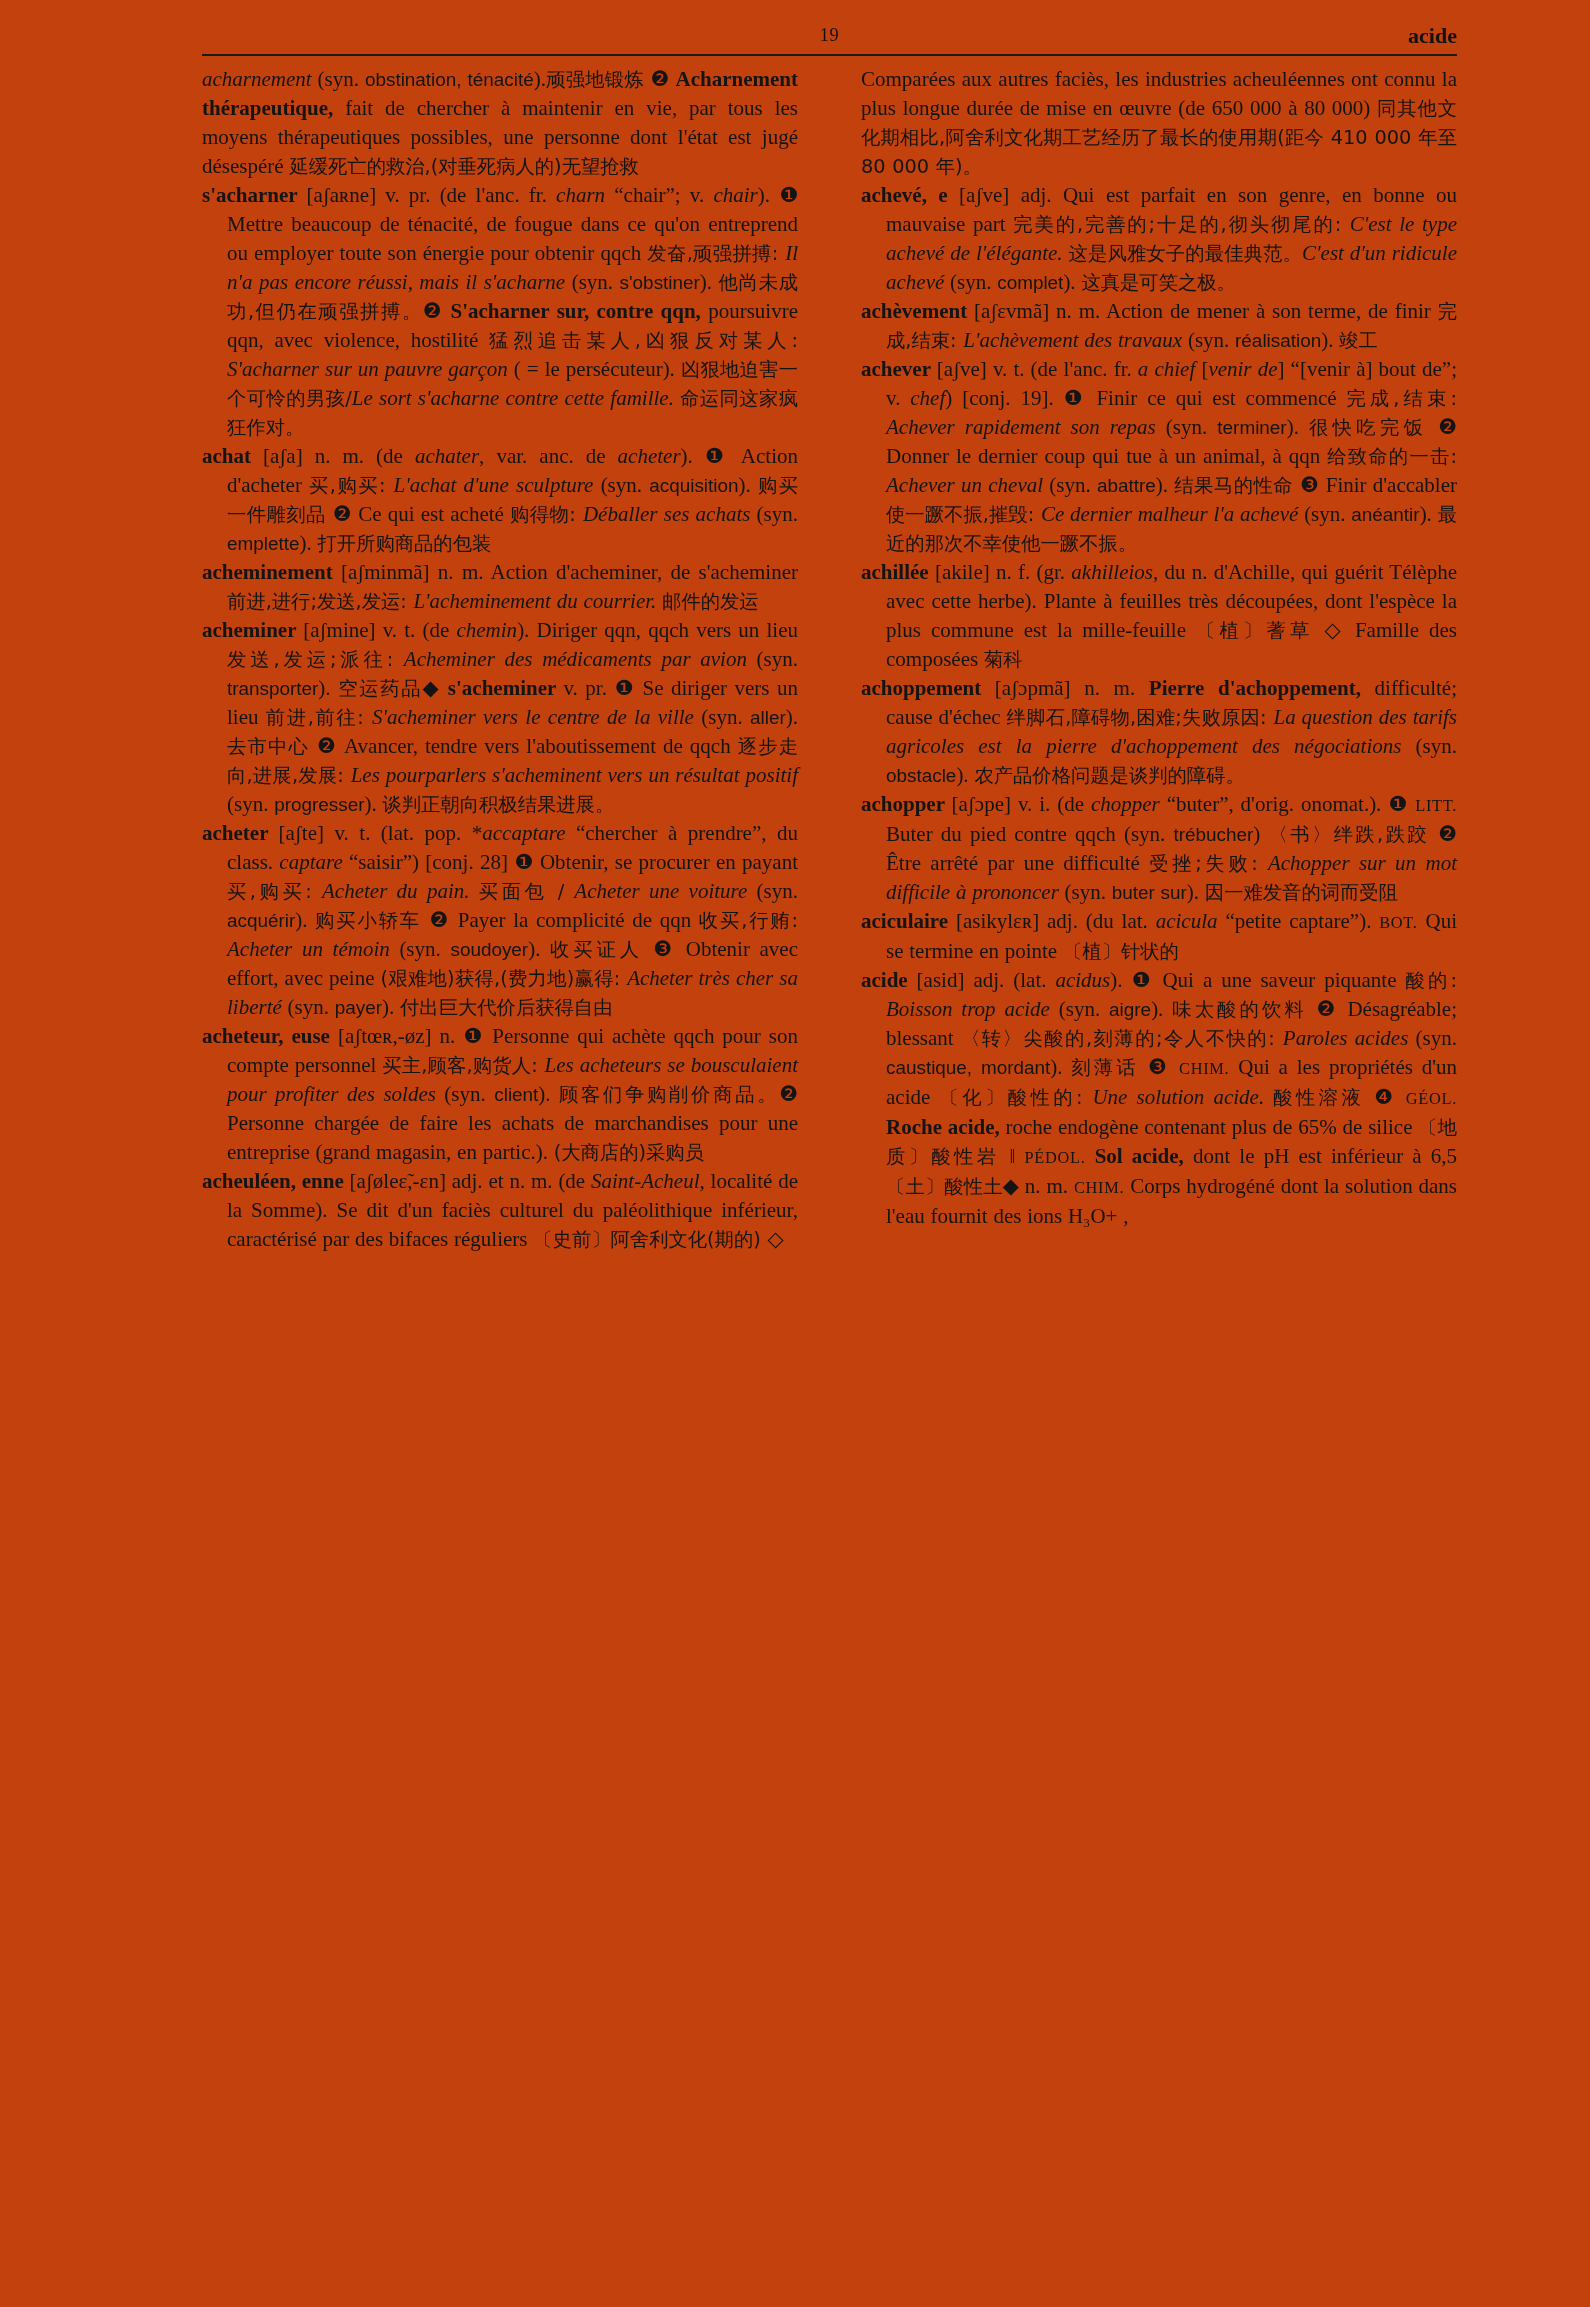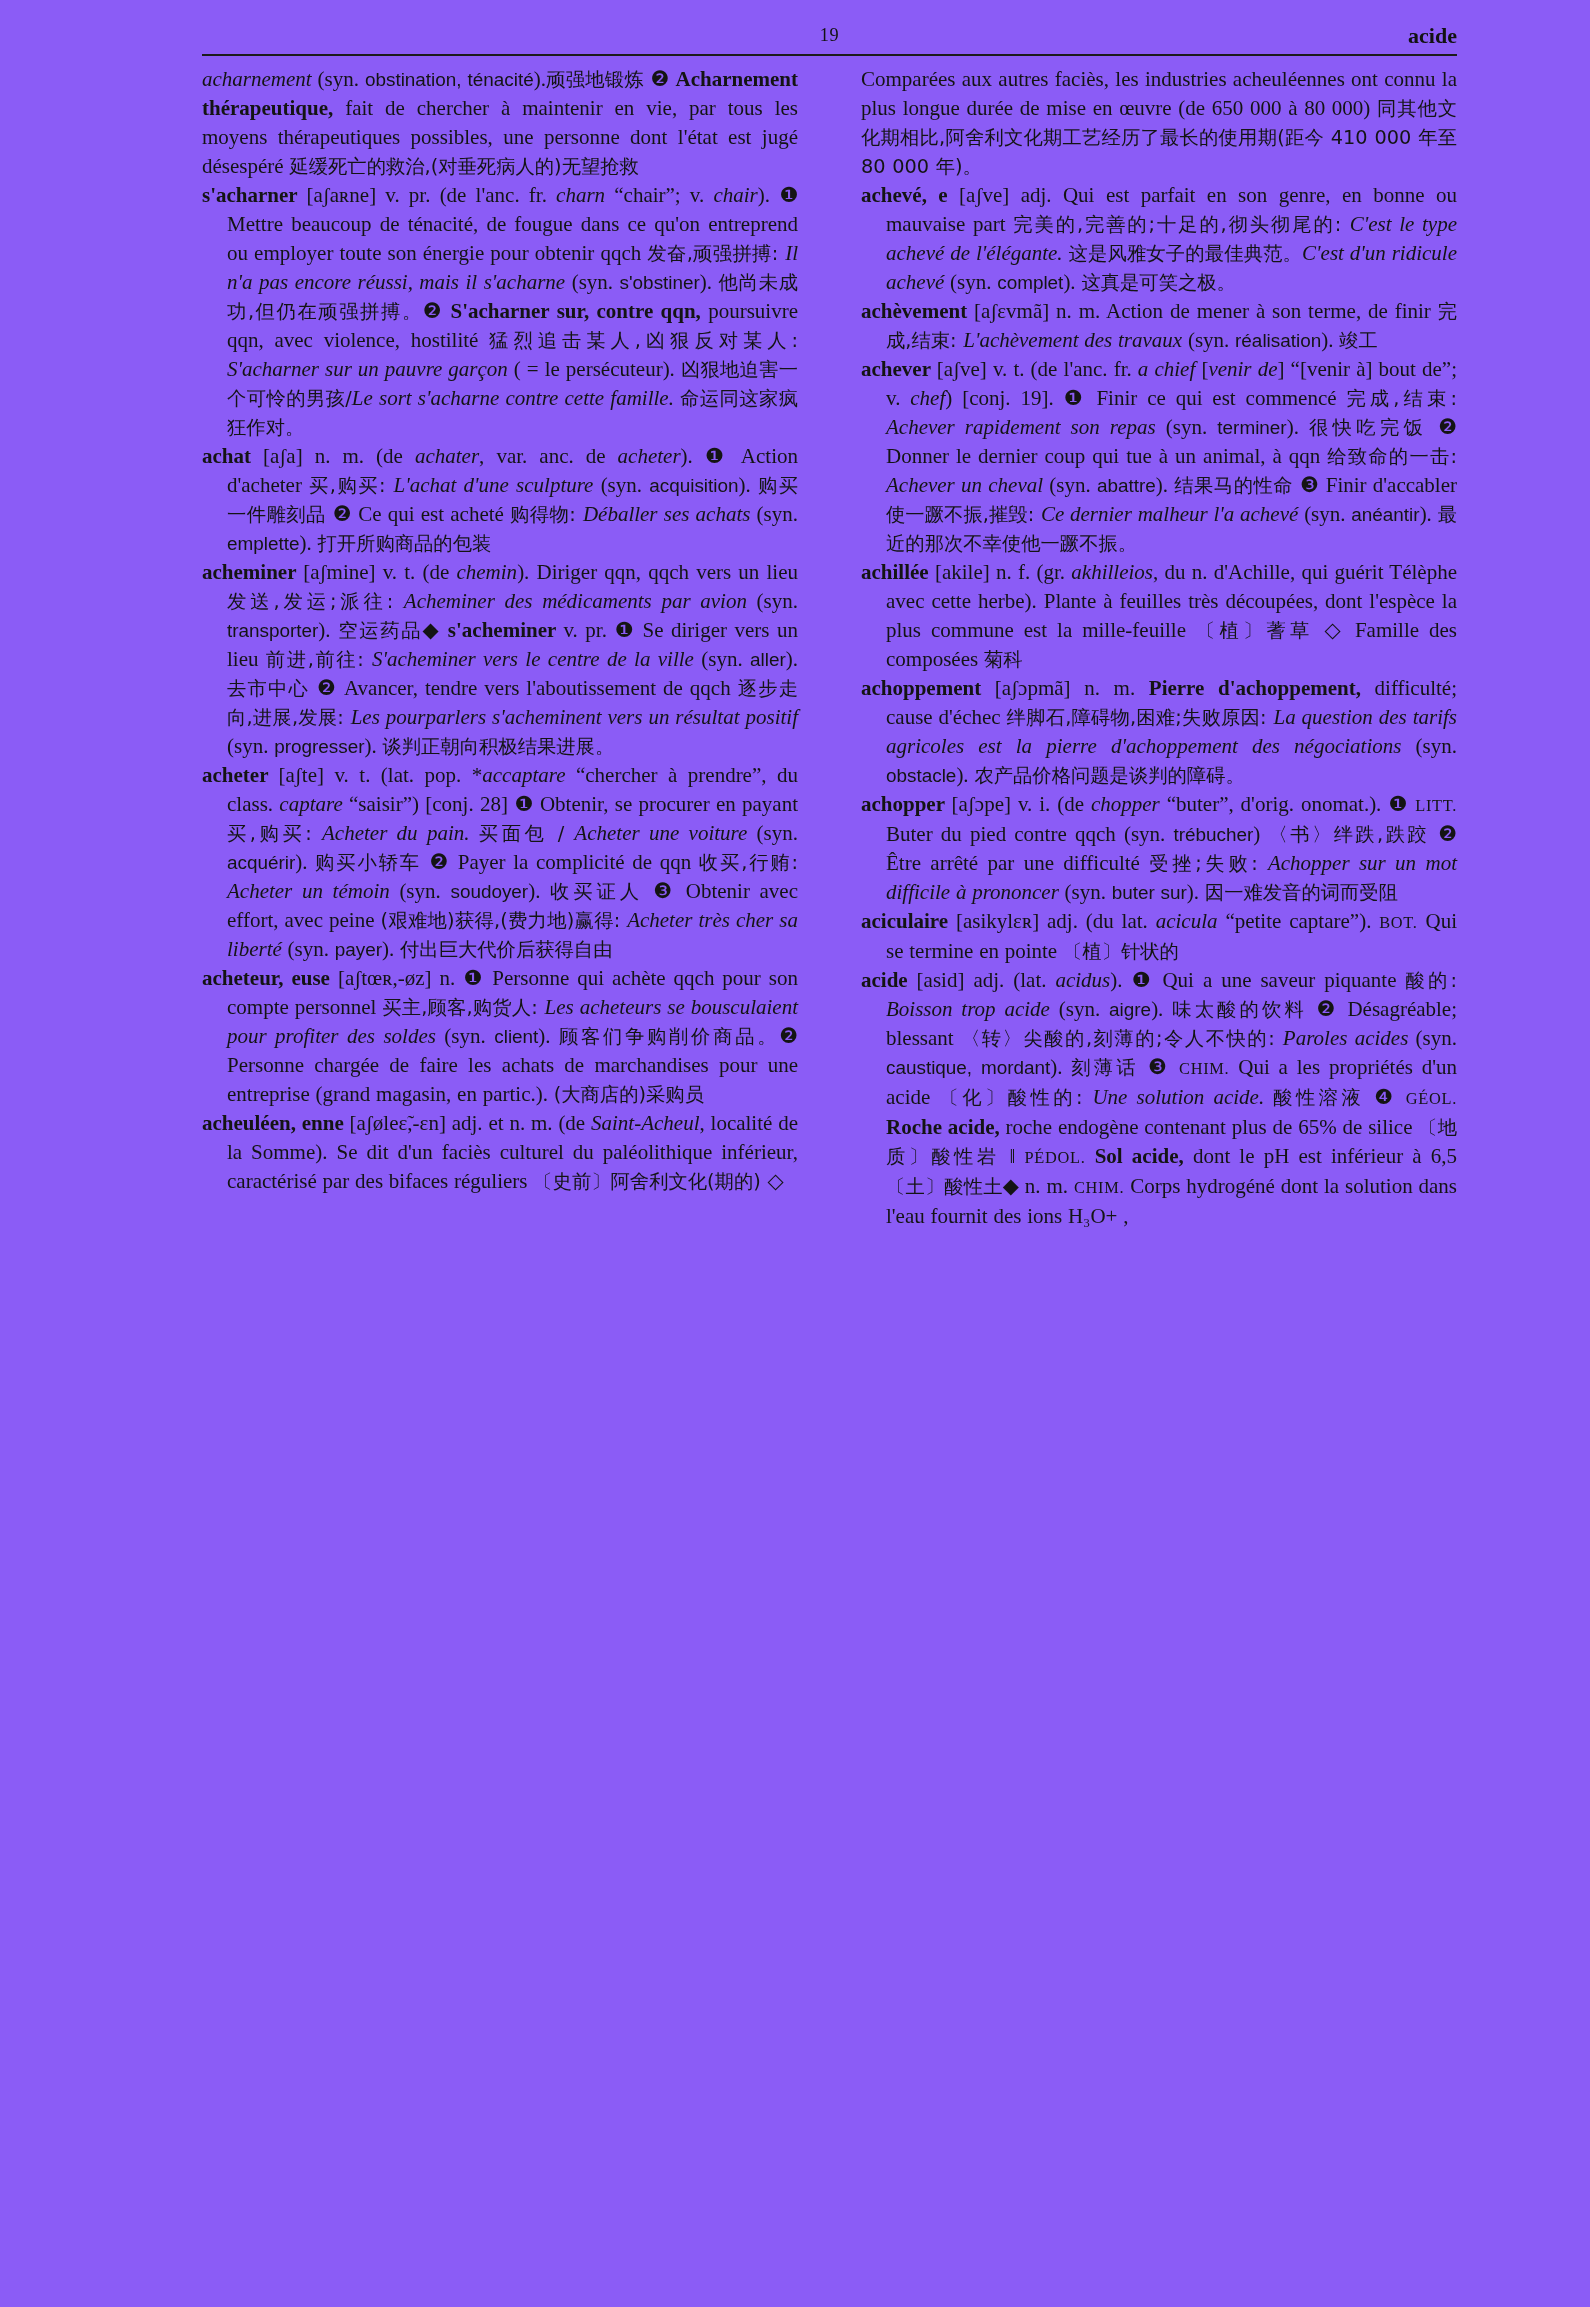--- a/index.html
+++ b/index.html
@@ -7,21 +7,21 @@
   body {
     width: 1591px;
     height: 2307px;
     background: #e9e7e1;
     overflow: hidden;
     font-family: "Liberation Serif", "DejaVu Serif", serif;
   }
   .page {
     position: absolute;
     inset: 0;
-    background: #8b5cf6;
+    background: #c2410c;
     color: #121212;
   }
   .pagehead {
     position: absolute;
     left: 202px;
     right: 133px;
     top: 22px;
     height: 27px;
   }
   .pagenum {
@@ -87,20 +87,21 @@
     <div class="runhead">acide</div>
   </header>
 
   <div class="rule"></div>
 
   <main class="columns">
     <div class="col" id="col-left">
         <p class="entry cont"><span class="seg-i">acharnement</span><span class="seg-n"> (syn. </span><span class="seg-s">obstination, ténacité</span><span class="seg-n">).</span><span class="seg-c">顽强地锻炼 </span><span class="seg-n">❷ </span><span class="seg-b">Acharnement thérapeutique, </span><span class="seg-n">fait de chercher à maintenir en vie, par tous les moyens thérapeutiques possibles, une personne dont l'état est jugé désespéré </span><span class="seg-c">延缓死亡的救治,(对垂死病人的)无望抢救</span></p>
         <p class="entry"><span class="seg-b">s'acharner </span><span class="seg-n">[aʃaʀne] v. pr. (de l'anc. fr. </span><span class="seg-i">charn</span><span class="seg-n"> “chair”; v. </span><span class="seg-i">chair</span><span class="seg-n">). ❶ Mettre beaucoup de ténacité, de fougue dans ce qu'on entreprend ou employer toute son énergie pour obtenir qqch </span><span class="seg-c">发奋,顽强拼搏: </span><span class="seg-i">Il n'a pas encore réussi, mais il s'acharne </span><span class="seg-n">(syn. </span><span class="seg-s">s'obstiner</span><span class="seg-n">). </span><span class="seg-c">他尚未成功,但仍在顽强拼搏。</span><span class="seg-n">❷ </span><span class="seg-b">S'acharner sur, contre qqn, </span><span class="seg-n">poursuivre qqn, avec violence, hostilité </span><span class="seg-c">猛烈追击某人,凶狠反对某人: </span><span class="seg-i">S'acharner sur un pauvre garçon </span><span class="seg-n">( = le persécuteur). </span><span class="seg-c">凶狠地迫害一个可怜的男孩/</span><span class="seg-i">Le sort s'acharne contre cette famille. </span><span class="seg-c">命运同这家疯狂作对。</span></p>
         <p class="entry"><span class="seg-b">achat </span><span class="seg-n">[aʃa] n. m. (de </span><span class="seg-i">achater</span><span class="seg-n">, var. anc. de </span><span class="seg-i">acheter</span><span class="seg-n">). ❶ Action d'acheter </span><span class="seg-c">买,购买: </span><span class="seg-i">L'achat d'une sculpture </span><span class="seg-n">(syn. </span><span class="seg-s">acquisition</span><span class="seg-n">). </span><span class="seg-c">购买一件雕刻品 </span><span class="seg-n">❷ Ce qui est acheté </span><span class="seg-c">购得物: </span><span class="seg-i">Déballer ses achats </span><span class="seg-n">(syn. </span><span class="seg-s">emplette</span><span class="seg-n">). </span><span class="seg-c">打开所购商品的包装</span></p>
+        <p class="entry"><span class="seg-b">acheminement </span><span class="seg-n">[aʃminmã] n. m. Action d'acheminer, de s'acheminer </span><span class="seg-c">前进,进行;发送,发运: </span><span class="seg-i">L'acheminement du courrier. </span><span class="seg-c">邮件的发运</span></p>
         <p class="entry"><span class="seg-b">acheminer </span><span class="seg-n">[aʃmine] v. t. (de </span><span class="seg-i">chemin</span><span class="seg-n">). Diriger qqn, qqch vers un lieu </span><span class="seg-c">发送,发运;派往: </span><span class="seg-i">Acheminer des médicaments par avion </span><span class="seg-n">(syn. </span><span class="seg-s">transporter</span><span class="seg-n">). </span><span class="seg-c">空运药品</span><span class="seg-n">◆ </span><span class="seg-b">s'acheminer </span><span class="seg-n">v. pr. ❶ Se diriger vers un lieu </span><span class="seg-c">前进,前往: </span><span class="seg-i">S'acheminer vers le centre de la ville </span><span class="seg-n">(syn. </span><span class="seg-s">aller</span><span class="seg-n">). </span><span class="seg-c">去市中心 </span><span class="seg-n">❷ Avancer, tendre vers l'aboutissement de qqch </span><span class="seg-c">逐步走向,进展,发展: </span><span class="seg-i">Les pourparlers s'acheminent vers un résultat positif </span><span class="seg-n">(syn. </span><span class="seg-s">progresser</span><span class="seg-n">). </span><span class="seg-c">谈判正朝向积极结果进展。</span></p>
         <p class="entry"><span class="seg-b">acheter </span><span class="seg-n">[aʃte] v. t. (lat. pop. *</span><span class="seg-i">accaptare</span><span class="seg-n"> “chercher à prendre”, du class. </span><span class="seg-i">captare</span><span class="seg-n"> “saisir”) [conj. 28] ❶ Obtenir, se procurer en payant </span><span class="seg-c">买,购买: </span><span class="seg-i">Acheter du pain. </span><span class="seg-c">买面包 / </span><span class="seg-i">Acheter une voiture </span><span class="seg-n">(syn. </span><span class="seg-s">acquérir</span><span class="seg-n">). </span><span class="seg-c">购买小轿车 </span><span class="seg-n">❷ Payer la complicité de qqn </span><span class="seg-c">收买,行贿: </span><span class="seg-i">Acheter un témoin </span><span class="seg-n">(syn. </span><span class="seg-s">soudoyer</span><span class="seg-n">). </span><span class="seg-c">收买证人 </span><span class="seg-n">❸ Obtenir avec effort, avec peine </span><span class="seg-c">(艰难地)获得,(费力地)赢得: </span><span class="seg-i">Acheter très cher sa liberté </span><span class="seg-n">(syn. </span><span class="seg-s">payer</span><span class="seg-n">). </span><span class="seg-c">付出巨大代价后获得自由</span></p>
         <p class="entry"><span class="seg-b">acheteur, euse </span><span class="seg-n">[aʃtœʀ,-øz] n. ❶ Personne qui achète qqch pour son compte personnel </span><span class="seg-c">买主,顾客,购货人: </span><span class="seg-i">Les acheteurs se bousculaient pour profiter des soldes </span><span class="seg-n">(syn. </span><span class="seg-s">client</span><span class="seg-n">). </span><span class="seg-c">顾客们争购削价商品。</span><span class="seg-n">❷ Personne chargée de faire les achats de marchandises pour une entreprise (grand magasin, en partic.). </span><span class="seg-c">(大商店的)采购员</span></p>
         <p class="entry"><span class="seg-b">acheuléen, enne </span><span class="seg-n">[aʃøleɛ̃,-ɛn] adj. et n. m. (de </span><span class="seg-i">Saint-Acheul</span><span class="seg-n">, localité de la Somme). Se dit d'un faciès culturel du paléolithique inférieur, caractérisé par des bifaces réguliers </span><span class="seg-c">〔史前〕阿舍利文化(期的) </span><span class="seg-n">◇</span></p>
       </div>
     <div class="col" id="col-right">
         <p class="entry cont"><span class="seg-n">Comparées aux autres faciès, les industries acheuléennes ont connu la plus longue durée de mise en œuvre (de 650 000 à 80 000) </span><span class="seg-c">同其他文化期相比,阿舍利文化期工艺经历了最长的使用期(距今 410 000 年至 80 000 年)。</span></p>
         <p class="entry"><span class="seg-b">achevé, e </span><span class="seg-n">[aʃve] adj. Qui est parfait en son genre, en bonne ou mauvaise part </span><span class="seg-c">完美的,完善的;十足的,彻头彻尾的: </span><span class="seg-i">C'est le type achevé de l'élégante. </span><span class="seg-c">这是风雅女子的最佳典范。</span><span class="seg-i">C'est d'un ridicule achevé </span><span class="seg-n">(syn. </span><span class="seg-s">complet</span><span class="seg-n">). </span><span class="seg-c">这真是可笑之极。</span></p>
         <p class="entry"><span class="seg-b">achèvement </span><span class="seg-n">[aʃɛvmã] n. m. Action de mener à son terme, de finir </span><span class="seg-c">完成,结束: </span><span class="seg-i">L'achèvement des travaux </span><span class="seg-n">(syn. </span><span class="seg-s">réalisation</span><span class="seg-n">). </span><span class="seg-c">竣工</span></p>
         <p class="entry"><span class="seg-b">achever </span><span class="seg-n">[aʃve] v. t. (de l'anc. fr. </span><span class="seg-i">a chief </span><span class="seg-n">[</span><span class="seg-i">venir de</span><span class="seg-n">] “[venir à] bout de”; v. </span><span class="seg-i">chef</span><span class="seg-n">) [conj. 19]. ❶ Finir ce qui est commencé </span><span class="seg-c">完成,结束: </span><span class="seg-i">Achever rapidement son repas </span><span class="seg-n">(syn. </span><span class="seg-s">terminer</span><span class="seg-n">). </span><span class="seg-c">很快吃完饭 </span><span class="seg-n">❷ Donner le dernier coup qui tue à un animal, à qqn </span><span class="seg-c">给致命的一击: </span><span class="seg-i">Achever un cheval </span><span class="seg-n">(syn. </span><span class="seg-s">abattre</span><span class="seg-n">). </span><span class="seg-c">结果马的性命 </span><span class="seg-n">❸ Finir d'accabler </span><span class="seg-c">使一蹶不振,摧毁: </span><span class="seg-i">Ce dernier malheur l'a achevé </span><span class="seg-n">(syn. </span><span class="seg-s">anéantir</span><span class="seg-n">). </span><span class="seg-c">最近的那次不幸使他一蹶不振。</span></p>

